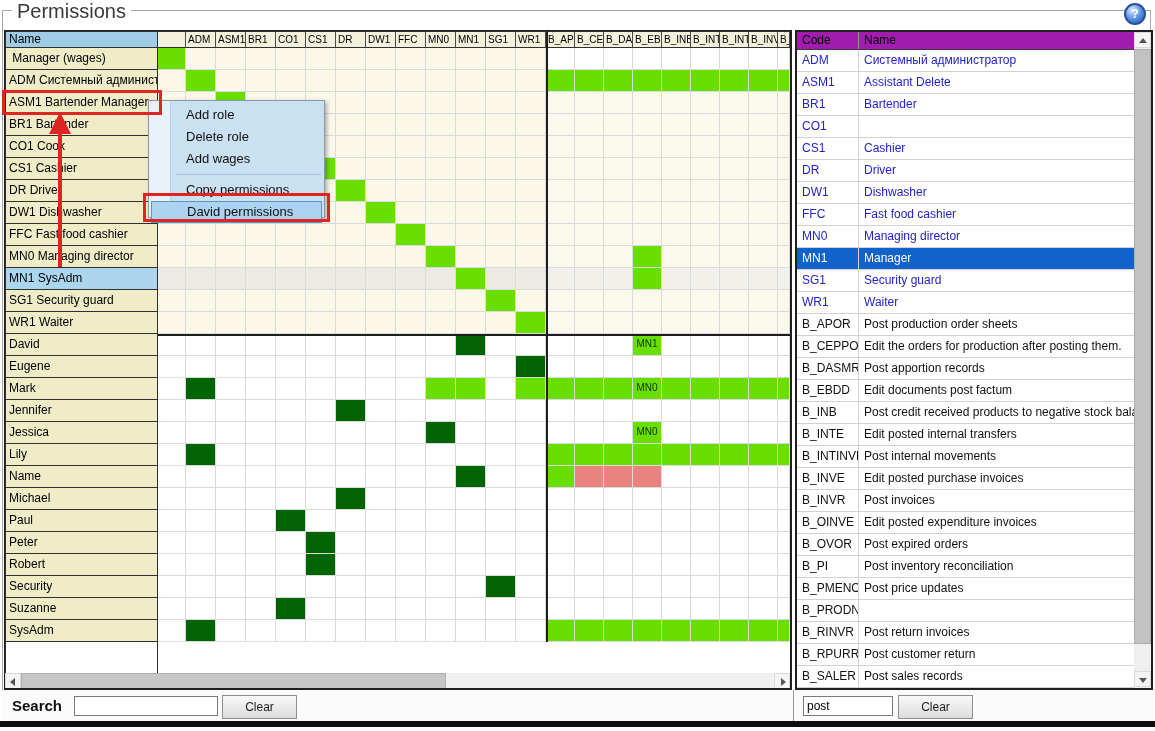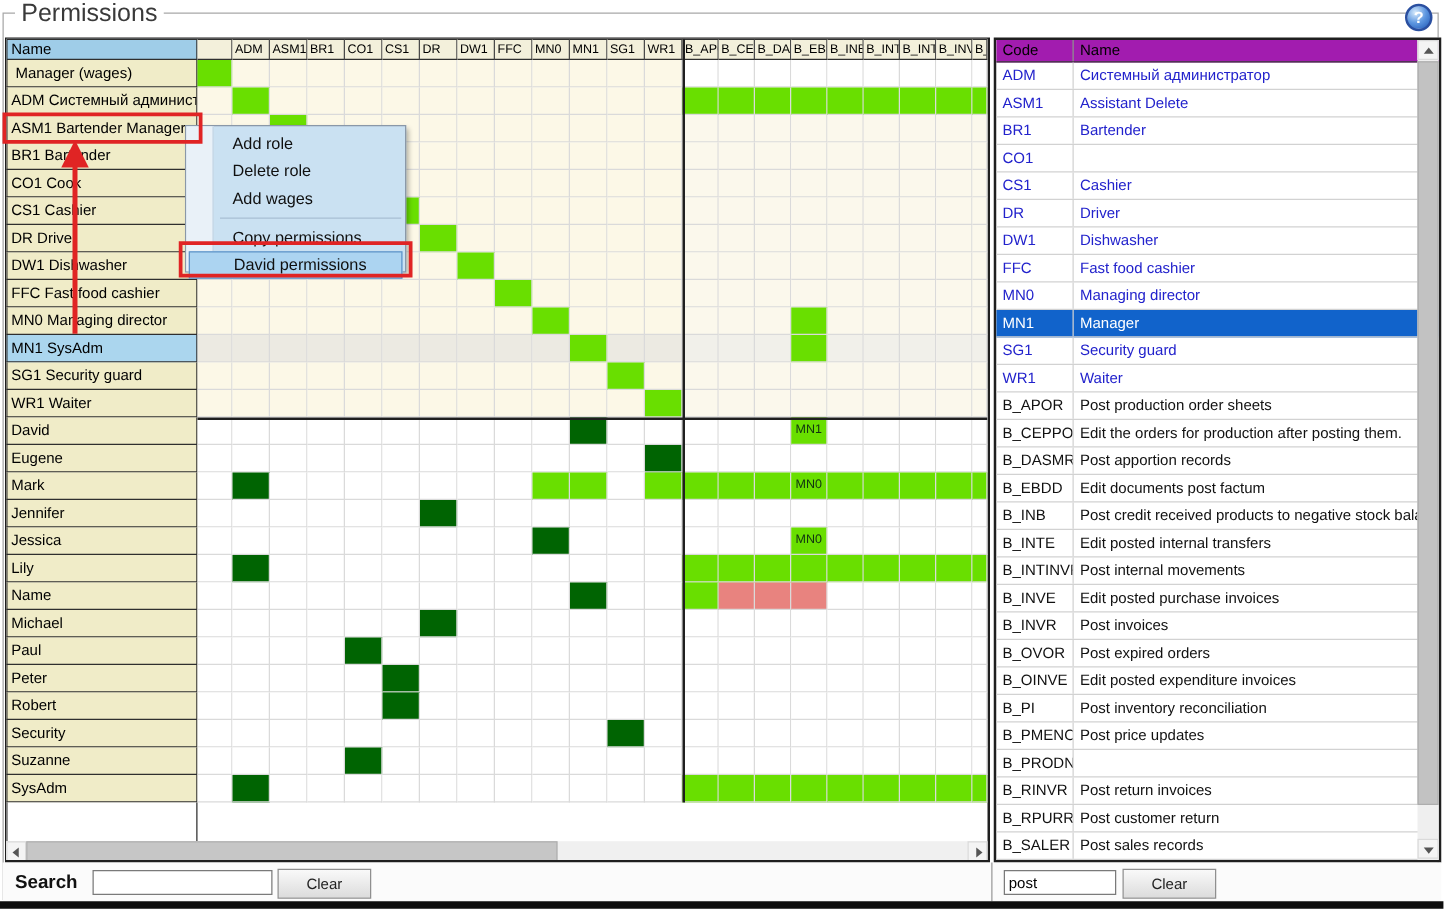--- a/index.html
+++ b/index.html
@@ -930,26 +930,26 @@
         </div>
         <div class="rg-row">
           <div class="rg-cell rg-code">B_INVE</div>
           <div class="rg-cell rg-name">Edit posted purchase invoices</div>
         </div>
         <div class="rg-row">
           <div class="rg-cell rg-code">B_INVR</div>
           <div class="rg-cell rg-name">Post invoices</div>
         </div>
         <div class="rg-row">
+          <div class="rg-cell rg-code">B_OINVE</div>
+          <div class="rg-cell rg-name">Edit posted expenditure invoices</div>
+        </div>
+        <div class="rg-row">
           <div class="rg-cell rg-code">B_OVOR</div>
           <div class="rg-cell rg-name">Post expired orders</div>
-        </div>
-        <div class="rg-row">
-          <div class="rg-cell rg-code">B_OINVE</div>
-          <div class="rg-cell rg-name">Edit posted expenditure invoices</div>
         </div>
         <div class="rg-row">
           <div class="rg-cell rg-code">B_PI</div>
           <div class="rg-cell rg-name">Post inventory reconciliation</div>
         </div>
         <div class="rg-row">
           <div class="rg-cell rg-code">B_PMENOR</div>
           <div class="rg-cell rg-name">Post price updates</div>
         </div>
         <div class="rg-row">

